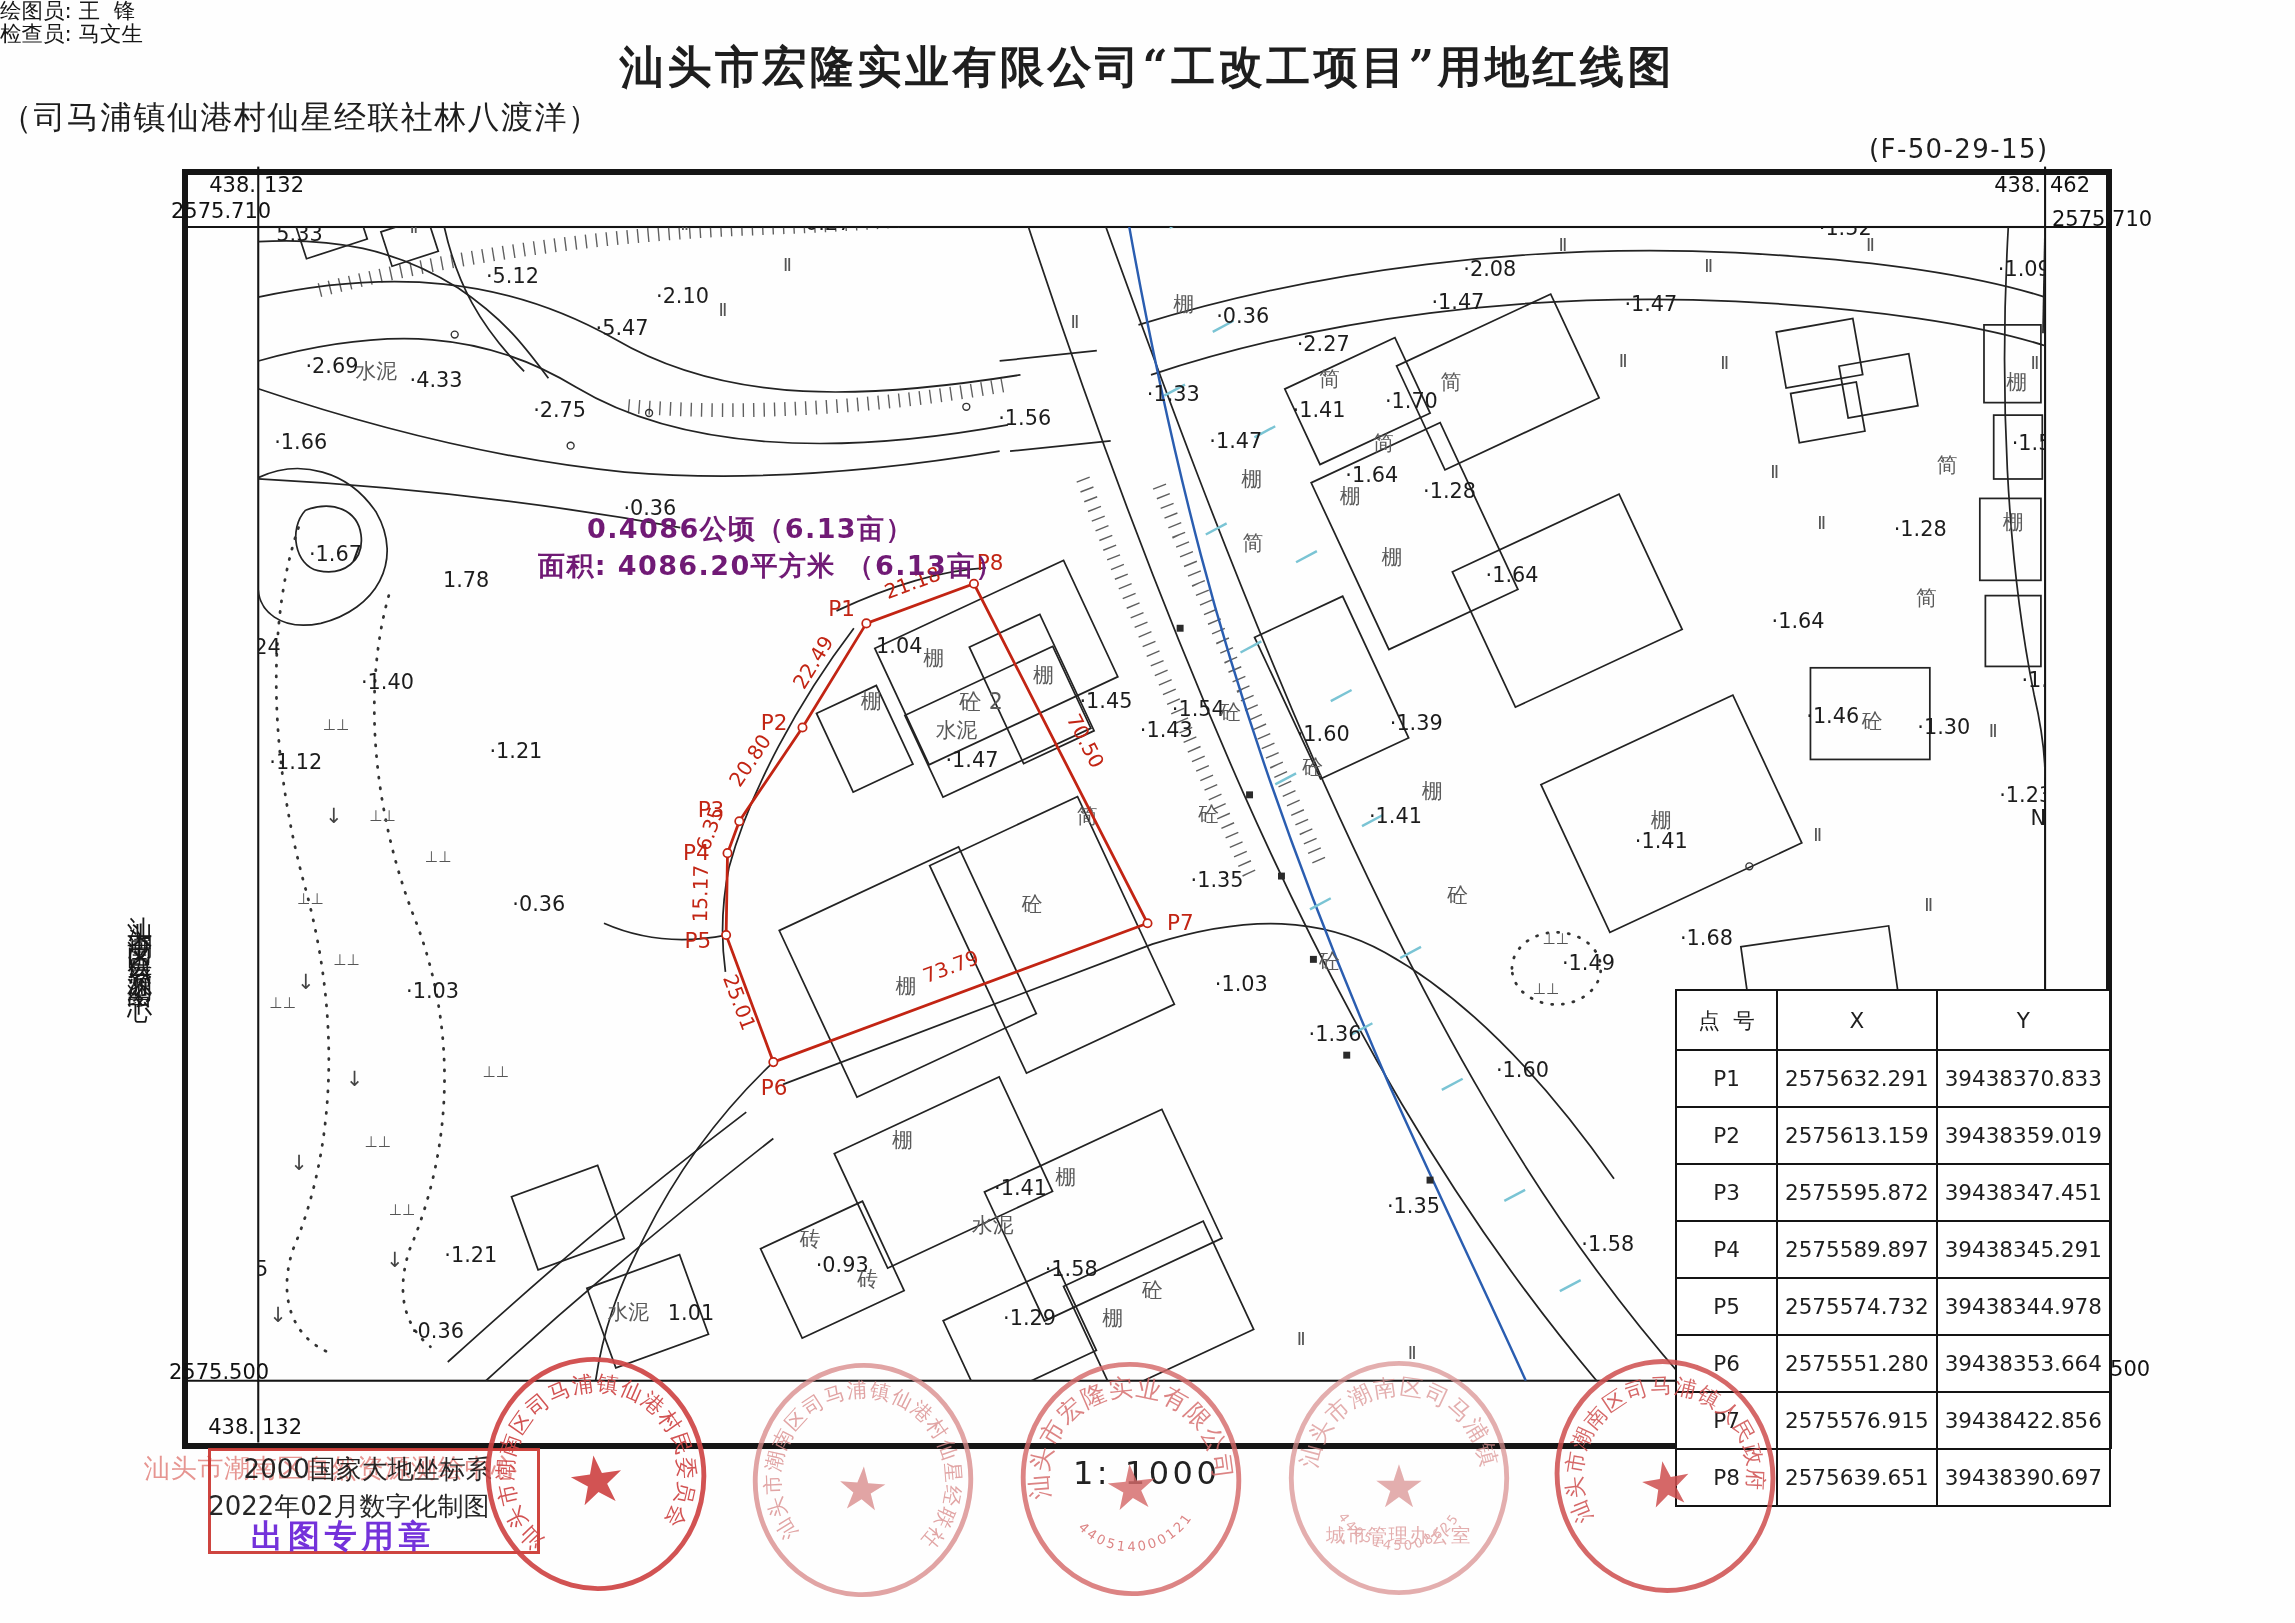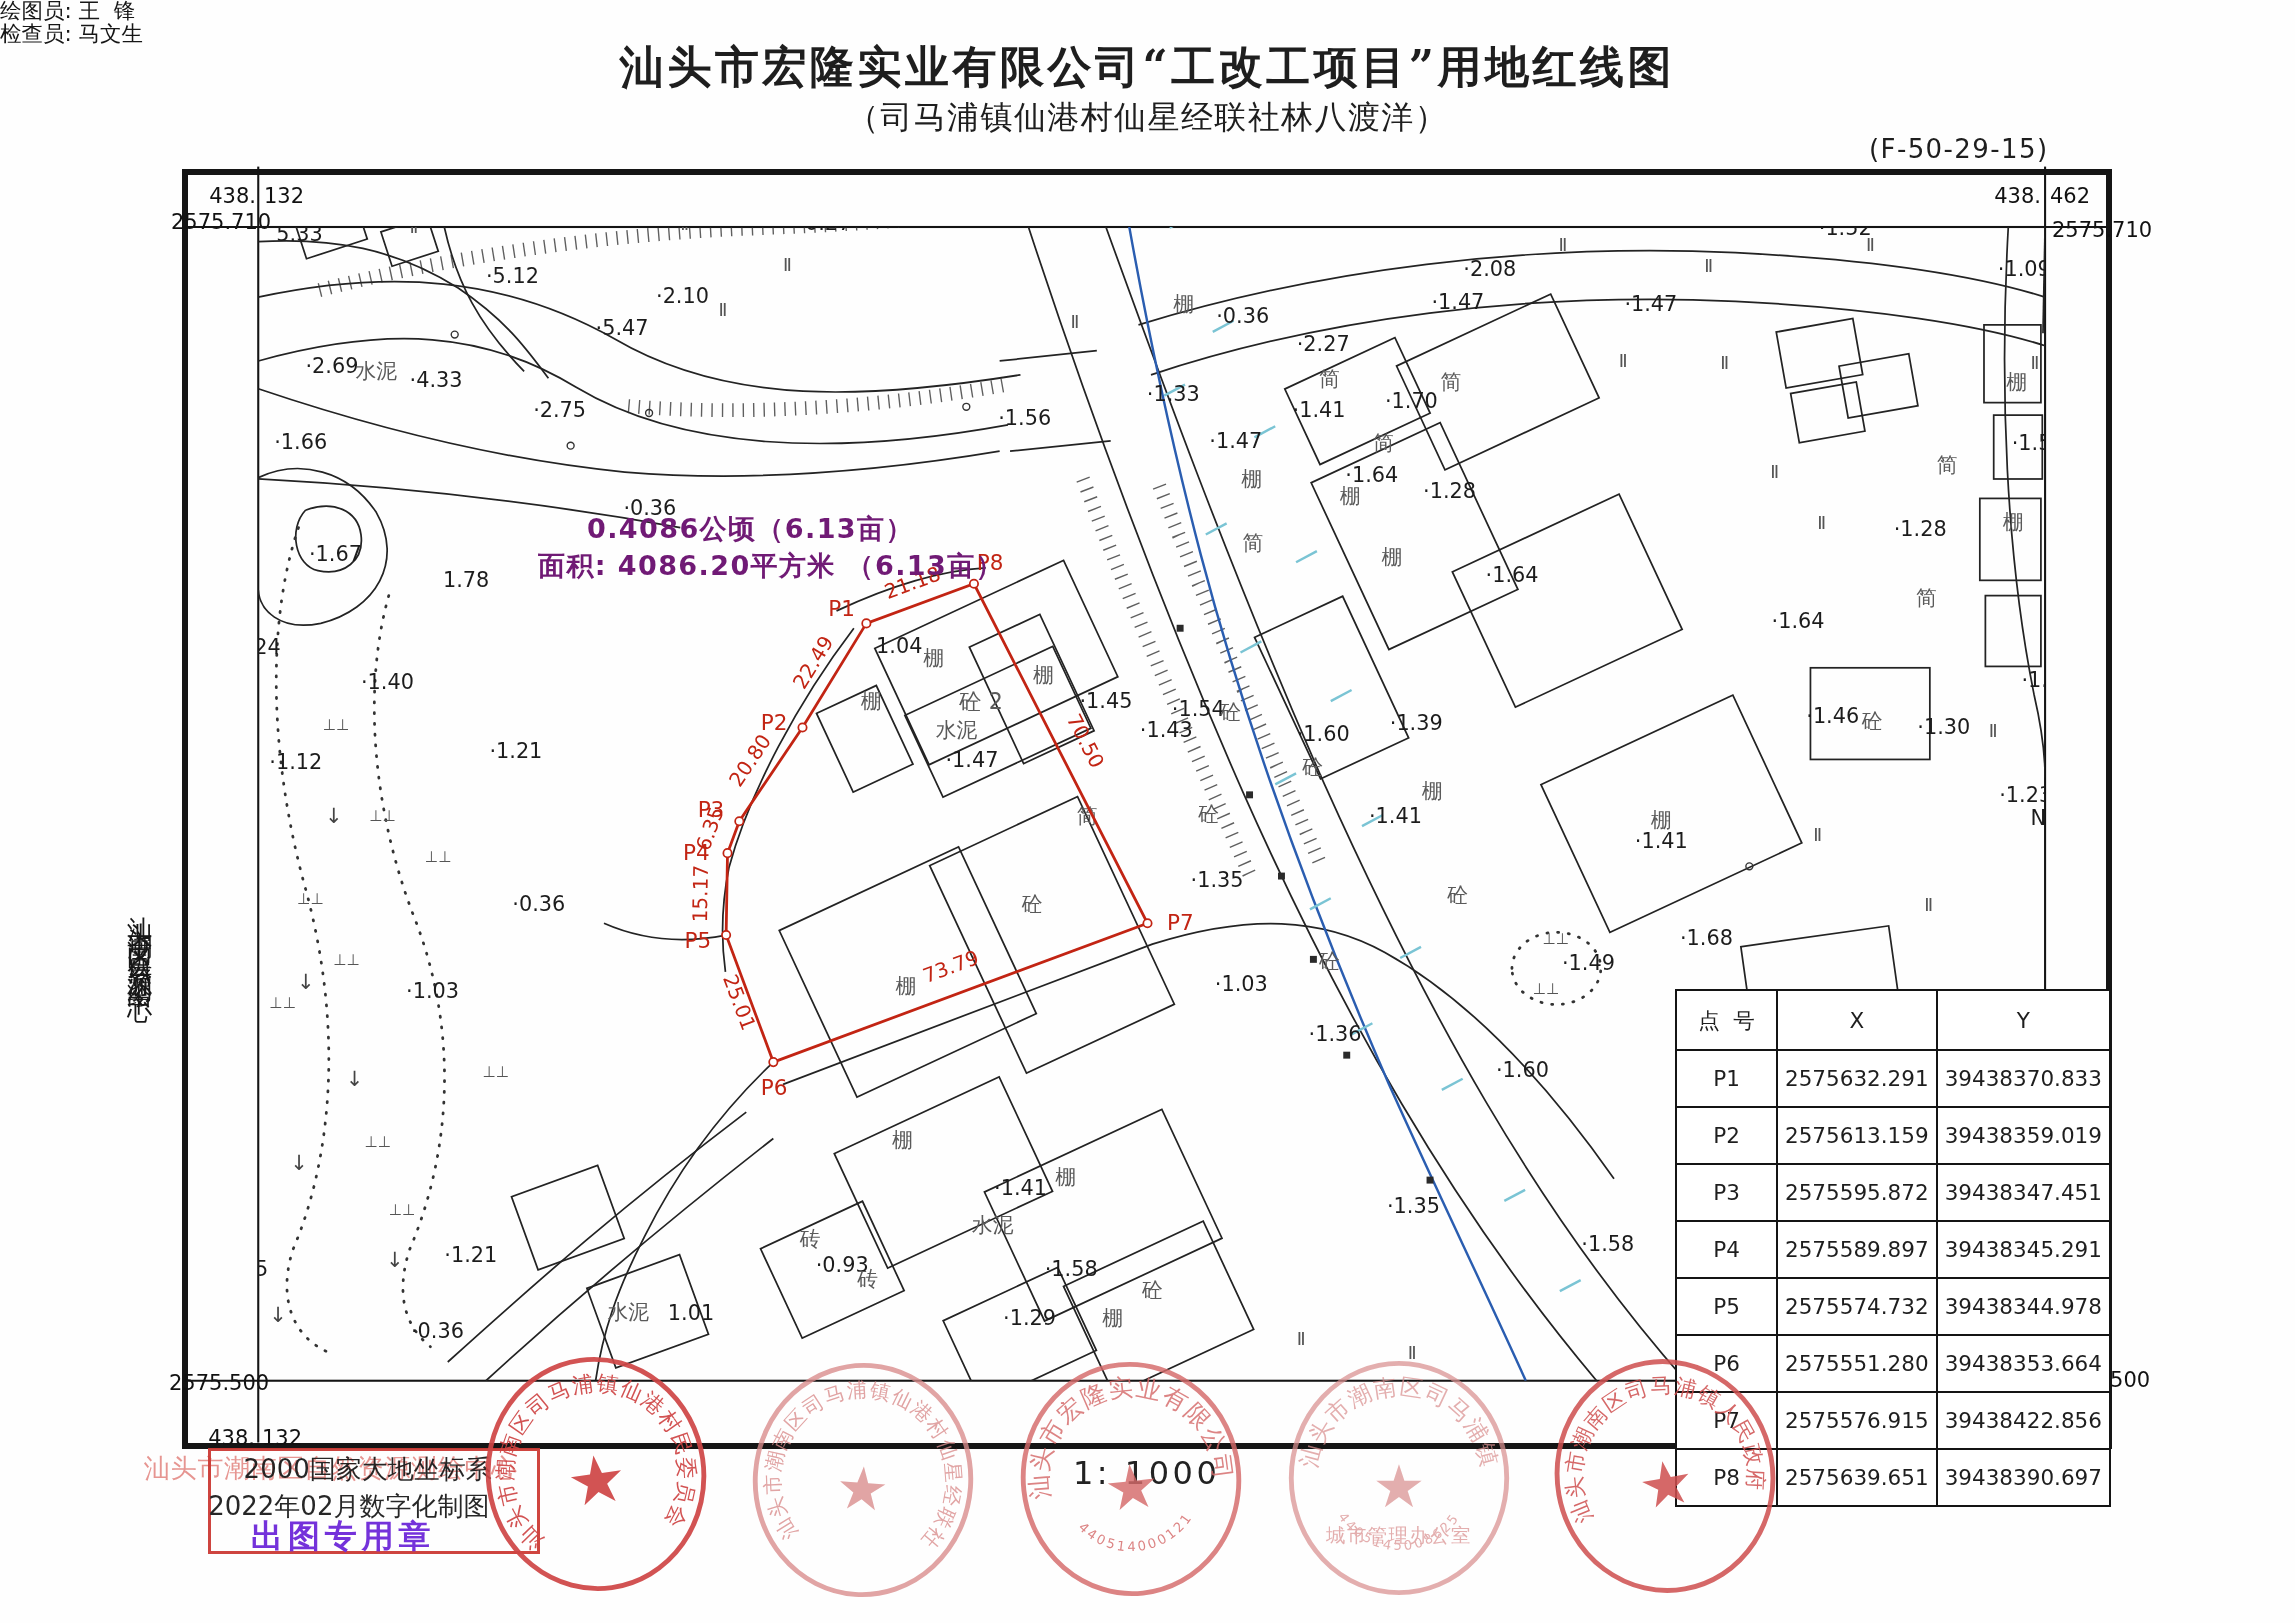--- a/index.html
+++ b/index.html
@@ -1,25 +1,25 @@
 <!DOCTYPE html>
 <html style="font-size:11px"><head>
 <meta charset="utf-8">
 <style>
   html,body{margin:0;padding:0;background:#e8e8e6;}
   #sheet{position:relative;width:2295px;height:1623px;background:#fefefe;overflow:hidden;
          font-family:"DejaVu Sans",sans-serif;color:#1e1e1e;}
   .lbl{position:absolute;white-space:pre;line-height:1.05;}
   #title{left:0;right:0;top:44px;text-align:center;font-size:44px;font-weight:700;letter-spacing:3.5px;
          font-family:"DejaVu Serif","DejaVu Sans",serif;}
-  #subtitle{left:0;right:0;top:101px;text-align:center;font-size:32px;letter-spacing:1.4px;
+  #subtitle{left:0;right:0;top:101px;font-size:32px;letter-spacing:1.4px;
          font-family:"DejaVu Serif","DejaVu Sans",serif;}
   #sheetcode{left:1869px;top:136px;font-size:26px;letter-spacing:1.4px;}
   #outerframe{position:absolute;left:182px;top:169px;width:1918px;height:1268px;border:6.2px solid #151515;}
-  .corner{font-size:21px;color:#111;margin-top:11px;}
+  .corner{font-size:21px;color:#111;}
   #margin-name{left:126px;top:896px;height:319px;writing-mode:vertical-rl;text-orientation:upright;
         font-size:25px;letter-spacing:6.2px;color:#181818;}
   #mapsvg{position:absolute;left:0;top:0;}
   .areatxt{color:#701a75;font-size:27px;font-weight:600;letter-spacing:1.4px;}
   #coordtable{position:absolute;left:1675px;top:989px;background:#fff;}
   #coordtable table{border-collapse:collapse;}
   #coordtable th,#coordtable td{border:2.1px solid #141414;text-align:center;font-weight:400;
         font-size:21.5px;white-space:pre;padding:7px;}
   #coordtable th{height:44px;}
   #coordtable td{height:41px;}

